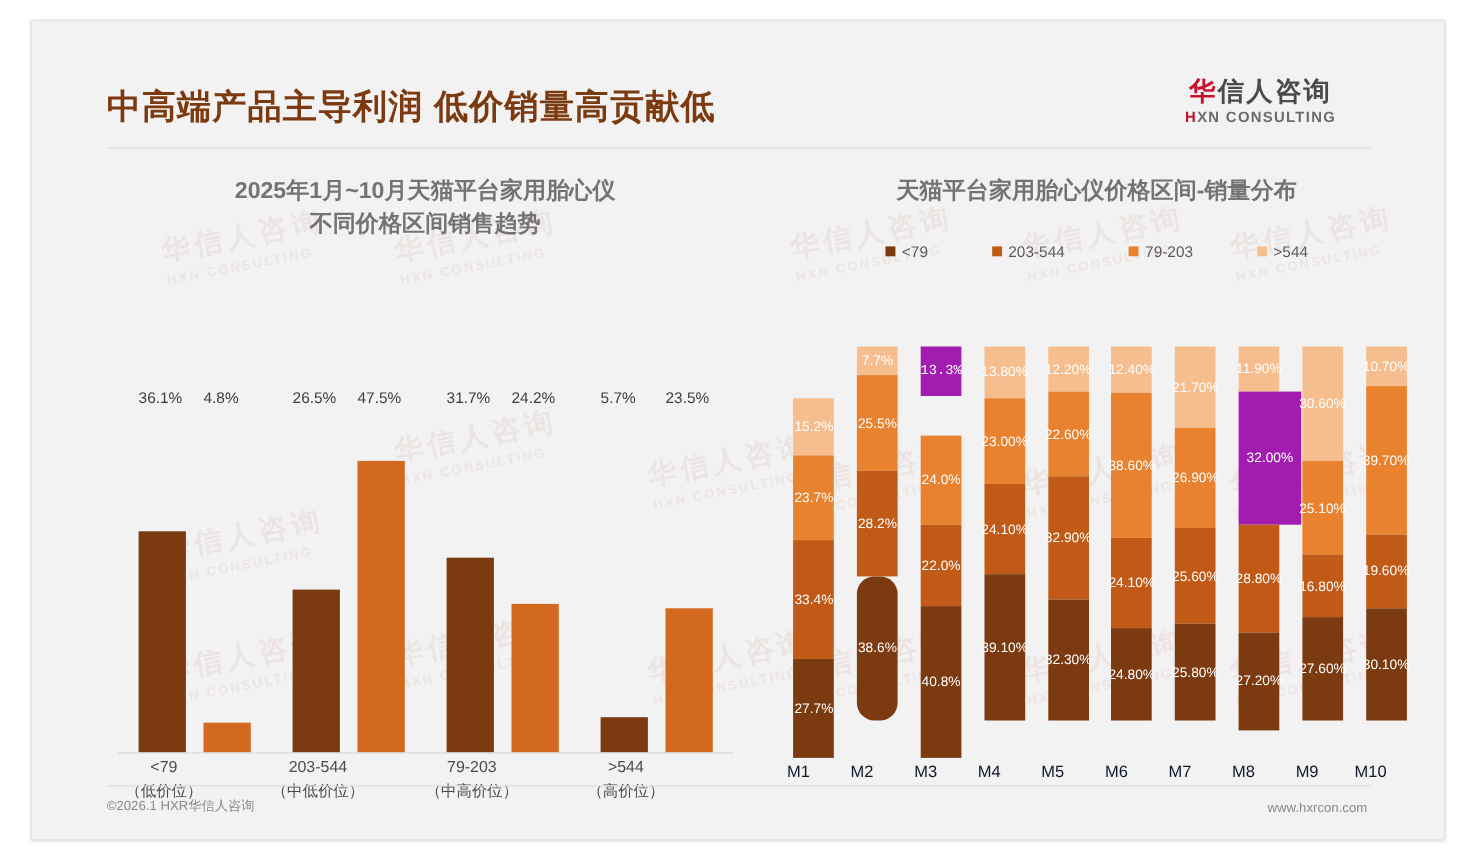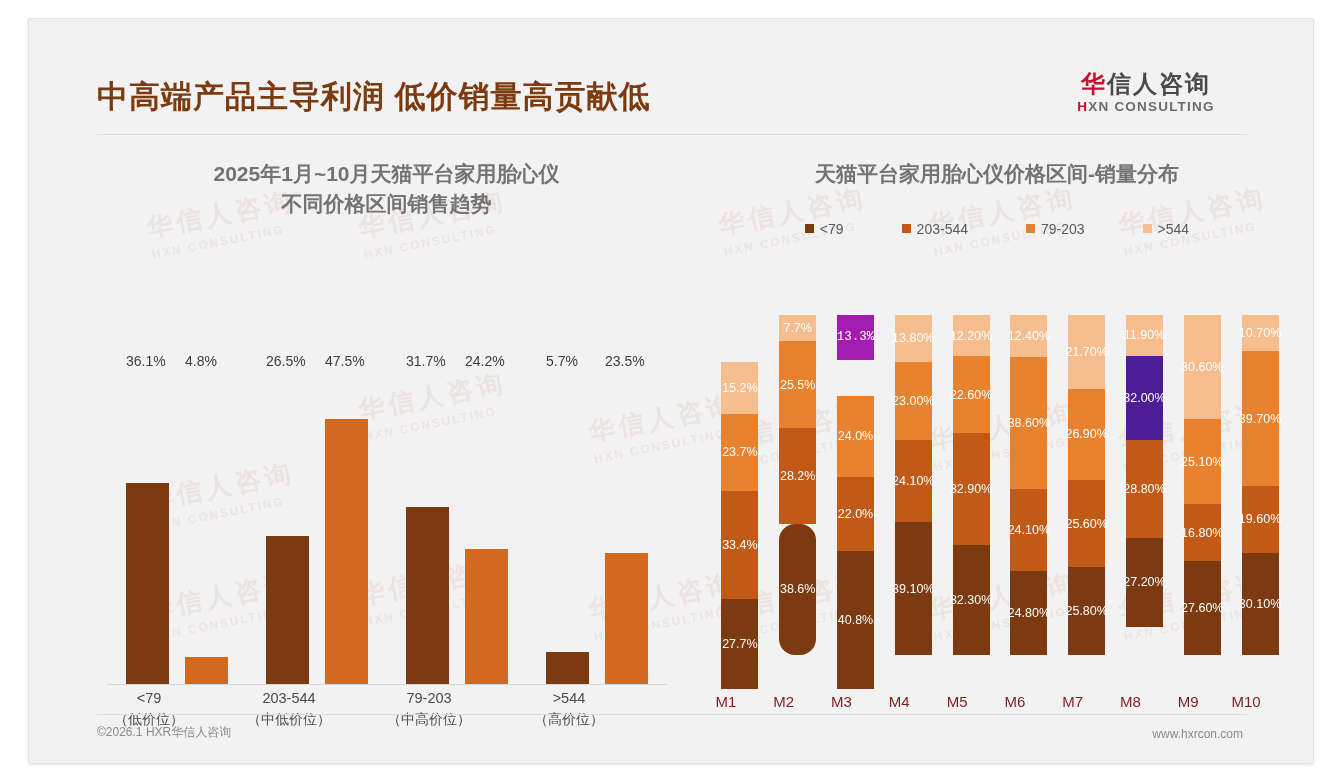--- a/index.html
+++ b/index.html
@@ -234,21 +234,21 @@
     position: absolute;
     left: 0;
     top: 556px;
     width: 578px;
     display: flex;
   }
   .mlab {
     flex: 1 1 0;
     text-align: center;
     font-size: 15px;
-    color: #7f1d1d;
+    color: #0f172a;
   }
 
   
   .footer-rule {
     position: absolute;
     left: 68px;
     bottom: 48px;
     width: 1150px;
     height: 1px;
     background: #dcdcdc;
@@ -556,21 +556,21 @@
                 <div class="seg" style="background: rgb(123, 58, 16); height: 87.72px;">
                   <span class="seg-label">25.80%</span>
                 </div>
               </div>
             </div>
             <div class="stack-col">
               <div class="stack-bar">
                 <div class="seg" style="background: rgb(246, 190, 142); height: 40.5005px;">
                   <span class="seg-label">11.90%</span>
                 </div>
-                <div class="seg" style="background: #4c1d95; height: 84px;">
+                <div class="seg" style="background: #a21caf; height: 121px; padding-left: 20px;">
                   <span class="seg-label">32.00%</span>
                 </div>
                 <div class="seg" style="background: rgb(192, 90, 22); height: 98.018px;">
                   <span class="seg-label">28.80%</span>
                 </div>
                 <div class="seg" style="background: rgb(123, 58, 16); height: 89px;">
                   <span class="seg-label">27.20%</span>
                 </div>
               </div>
             </div>

